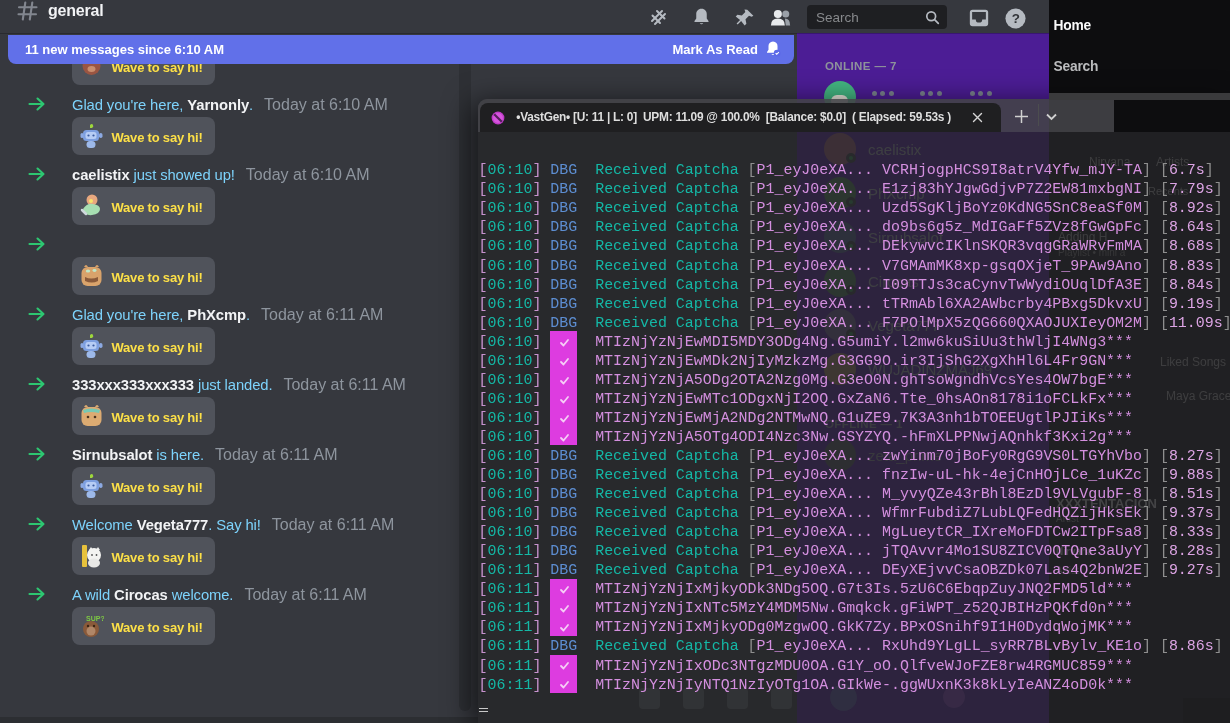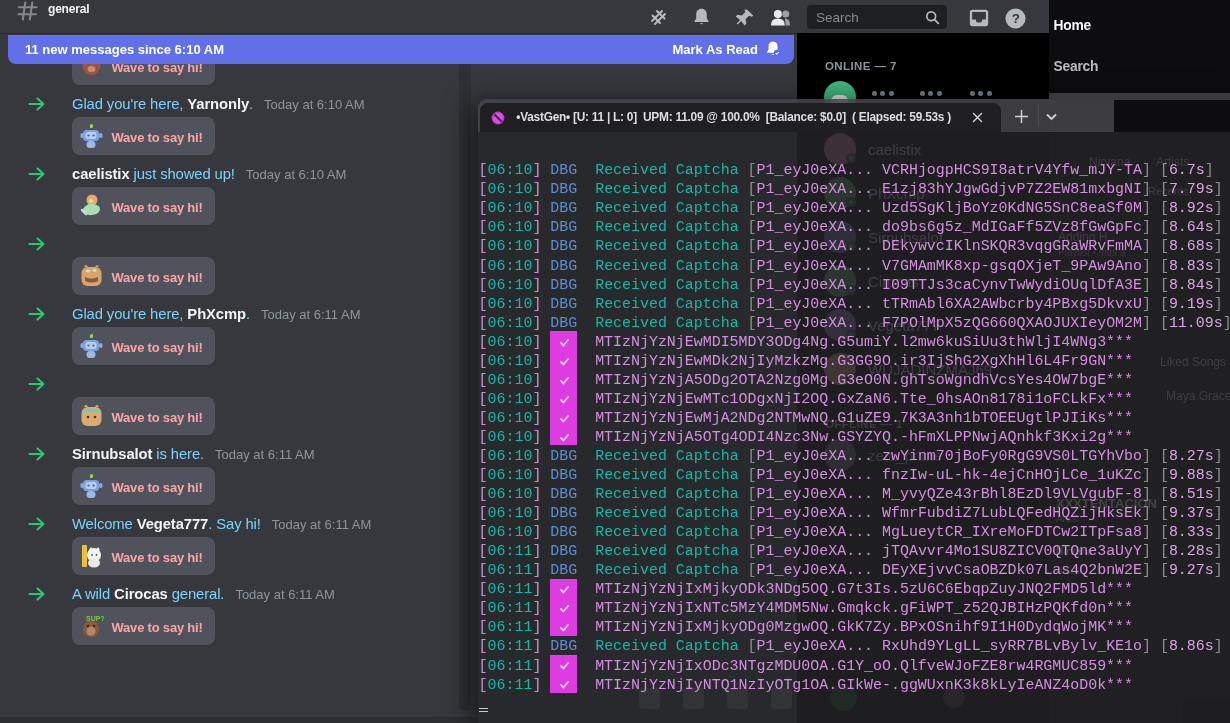--- a/index.html
+++ b/index.html
@@ -1,37 +1,37 @@
 <!DOCTYPE html>
 <html><head><meta charset="utf-8">
 <style>
 *{margin:0;padding:0;box-sizing:border-box}
 html,body{width:1230px;height:723px;overflow:hidden;background:#36383e;font-family:"Liberation Sans",sans-serif}
 #stage{position:relative;width:1230px;height:723px;overflow:hidden}
 #topbar{position:absolute;left:0;top:0;width:1049px;height:33px;background:#36383e;box-shadow:0 1px 0 rgba(0,0,0,.24);z-index:3}
-#chname{position:absolute;left:48px;top:2.5px;font-size:12px;font-weight:bold;color:#f2f3f5;line-height:1;letter-spacing:-0.2px}
+#chname{position:absolute;left:48px;top:2.5px;font-size:16px;font-weight:bold;color:#f2f3f5;line-height:1;letter-spacing:-0.2px}
 .tico{position:absolute;top:7px}
 #searchbox{position:absolute;left:807px;top:5px;width:140px;height:24px;background:#1e1f22;border-radius:4px}
 #searchbox span{position:absolute;left:9px;top:6px;font-size:13.5px;color:#87898c;line-height:1}
 #banner{position:absolute;left:8px;top:35px;width:786px;height:28.5px;background:#6170e9;border-radius:0 0 8px 8px;z-index:4}
 #banner .b1{position:absolute;left:17px;top:8px;font-size:13px;font-weight:bold;color:#fff;line-height:1}
 #banner .b2{position:absolute;right:36px;top:8px;font-size:13px;font-weight:bold;color:#fff;line-height:1}
 #chat{position:absolute;left:0;top:0;width:797px;height:723px;background:#36383e;z-index:1}
 .arr{position:absolute;left:27px}
 .msg{position:absolute;left:72px;font-size:14.8px;letter-spacing:-0.1px;white-space:nowrap;line-height:1.1}
 .mg{color:#7dd3fc}
 .mu{color:#f2f3f5;font-weight:bold}
-.ts{font-size:13px;color:#8e959e;margin-left:7px;letter-spacing:0}
+.ts{font-size:16px;color:#8e959e;margin-left:7px;letter-spacing:0}
 .wbtn{position:absolute;left:71.5px;width:143.5px;height:38px;background:#50535b;border-radius:8px}
 .emo{position:absolute;left:8px;top:6px}
-.wlab{position:absolute;left:40px;top:14.5px;font-size:13px;letter-spacing:-0.2px;font-weight:bold;color:#fca5a5;line-height:1;white-space:nowrap}
+.wlab{position:absolute;left:40px;top:14.5px;font-size:13px;letter-spacing:-0.2px;font-weight:bold;color:#fde047;line-height:1;white-space:nowrap}
 #inputbar{position:absolute;left:17px;top:671px;width:456px;height:44.5px;background:#3d3f45;border-radius:8px;z-index:2}
 #inputbar .ph{position:absolute;left:55px;top:15.5px;font-size:15px;color:#6f737b;line-height:1}
 #scrltrack{position:absolute;left:459px;top:36px;width:12px;height:675px;background:#2e3035;border-radius:6px;z-index:1}
-#members{position:absolute;left:797px;top:0;width:252px;height:723px;background:#000000;z-index:1;box-shadow:0 34px 0 -33px #2a2c30 inset}
+#members{position:absolute;left:797px;top:0;width:252px;height:723px;background:#4c1d95;z-index:1;box-shadow:0 34px 0 -33px #2a2c30 inset}
 .mlabel{position:absolute;left:28px;font-size:11.5px;font-weight:bold;color:#8e939b;letter-spacing:.4px;line-height:1}
 .avt{position:absolute;left:27px;width:32px;height:32px;border-radius:50%}
 .stat{position:absolute;left:49px;width:10px;height:10px;border-radius:50%;background:#2f8a4d;border:3px solid #35373d}
 .mname{position:absolute;left:71px;font-size:15px;color:#9aa0a8;white-space:nowrap;line-height:1}
 .dot{position:absolute;width:5px;height:5px;border-radius:50%;background:#7a828e}
 #music{position:absolute;left:1049px;top:0;width:181px;height:723px;background:#0d0d0f;z-index:5}
 #music .h1{position:absolute;left:4.5px;font-size:13.8px;font-weight:bold;color:#fafafa;white-space:nowrap;line-height:1;letter-spacing:-0.2px}
 #music .gh{position:absolute;color:#9a9a9a;white-space:nowrap;line-height:1}
 #term{position:absolute;left:478px;top:99px;width:752px;height:624px;z-index:10;border-top-left-radius:9px;box-shadow:-7px 3px 28px rgba(0,0,0,.6)}
 #tabbar{position:absolute;left:0;top:0;width:636px;height:32.5px;background:rgba(66,67,71,.9);border-top-left-radius:9px}
@@ -116,20 +116,21 @@
             <circle cx="13.5" cy="12.5" r="1.1" fill="#3a5ba0"></circle>
             <rect x="0.5" y="10" width="3" height="5" rx="1.5" fill="#8ca9e2"></rect>
             <rect x="19" y="10" width="3.5" height="5" rx="1.7" fill="#8ca9e2"></rect>
             <rect x="6.5" y="18" width="9" height="7" rx="3.5" fill="#9db9ea"></rect>
           </svg></span>
         <span class="wlab">Wave to say hi!</span>
       </div>
 <svg class="arr" style="top:375.0px" width="20" height="18" viewBox="0 0 20 18">
         <path d="M2.5 9 H16 M10.5 3.5 L16.5 9 L10.5 14.5" fill="none" stroke="#2dc771" stroke-width="2.1" stroke-linecap="round" stroke-linejoin="round"></path>
       </svg>
+<div class="msg" style="top:376.0px"><span class="mu">333xxx333xxx333</span><span class="mg"> just landed. </span><span class="ts">Today at 6:11 AM</span></div>
 <div class="wbtn" style="top:396.7px">
         <span class="emo"><svg width="23" height="24" viewBox="0 0 23 24">
             <rect x="1.5" y="4" width="20" height="19" rx="6" fill="#dcab72"></rect>
             <path d="M4 4 q2 -4 4 0z" fill="#dcab72"></path>
             <path d="M15 4 q2 -4 4 0z" fill="#dcab72"></path>
             <path d="M3 7 q8 -3 17 0 l-1 3 q-8 -2 -15 0z" fill="#77c9b4"></path>
             <circle cx="8" cy="14" r="1.3" fill="#4a3420"></circle>
             <circle cx="15" cy="14" r="1.3" fill="#4a3420"></circle>
           </svg></span>
         <span class="wlab">Wave to say hi!</span>
@@ -163,21 +164,21 @@
             <path d="M16 7 l2 -3 l2 3z" fill="#f3f3f1"></path>
             <circle cx="12" cy="12" r="0.9" fill="#555"></circle>
             <circle cx="16.5" cy="12" r="0.9" fill="#555"></circle>
             <ellipse cx="14" cy="20" rx="6" ry="4.5" fill="#e8e8e6"></ellipse>
           </svg></span>
         <span class="wlab">Wave to say hi!</span>
       </div>
 <svg class="arr" style="top:585.0px" width="20" height="18" viewBox="0 0 20 18">
         <path d="M2.5 9 H16 M10.5 3.5 L16.5 9 L10.5 14.5" fill="none" stroke="#2dc771" stroke-width="2.1" stroke-linecap="round" stroke-linejoin="round"></path>
       </svg>
-<div class="msg" style="top:586.0px"><span class="mg">A wild </span><span class="mu">Cirocas</span><span class="mg"> general. </span><span class="ts">Today at 6:11 AM</span></div>
+<div class="msg" style="top:586.0px"><span class="mg">A wild </span><span class="mu">Cirocas</span><span class="mg"> welcome. </span><span class="ts">Today at 6:11 AM</span></div>
 <div class="wbtn" style="top:606.7px">
         <span class="emo"><svg width="24" height="26" viewBox="0 0 24 26">
             <text x="6" y="8" font-family="Liberation Sans" font-size="7" font-weight="bold" fill="#7ec944">SUP?</text>
             <circle cx="11" cy="16" r="8" fill="#8a5a3a"></circle>
             <circle cx="11" cy="18" r="4.5" fill="#b08768"></circle>
             <circle cx="8" cy="13" r="1.2" fill="#3a2415"></circle>
             <circle cx="14" cy="13" r="1.2" fill="#3a2415"></circle>
           </svg></span>
         <span class="wlab">Wave to say hi!</span>
       </div>

